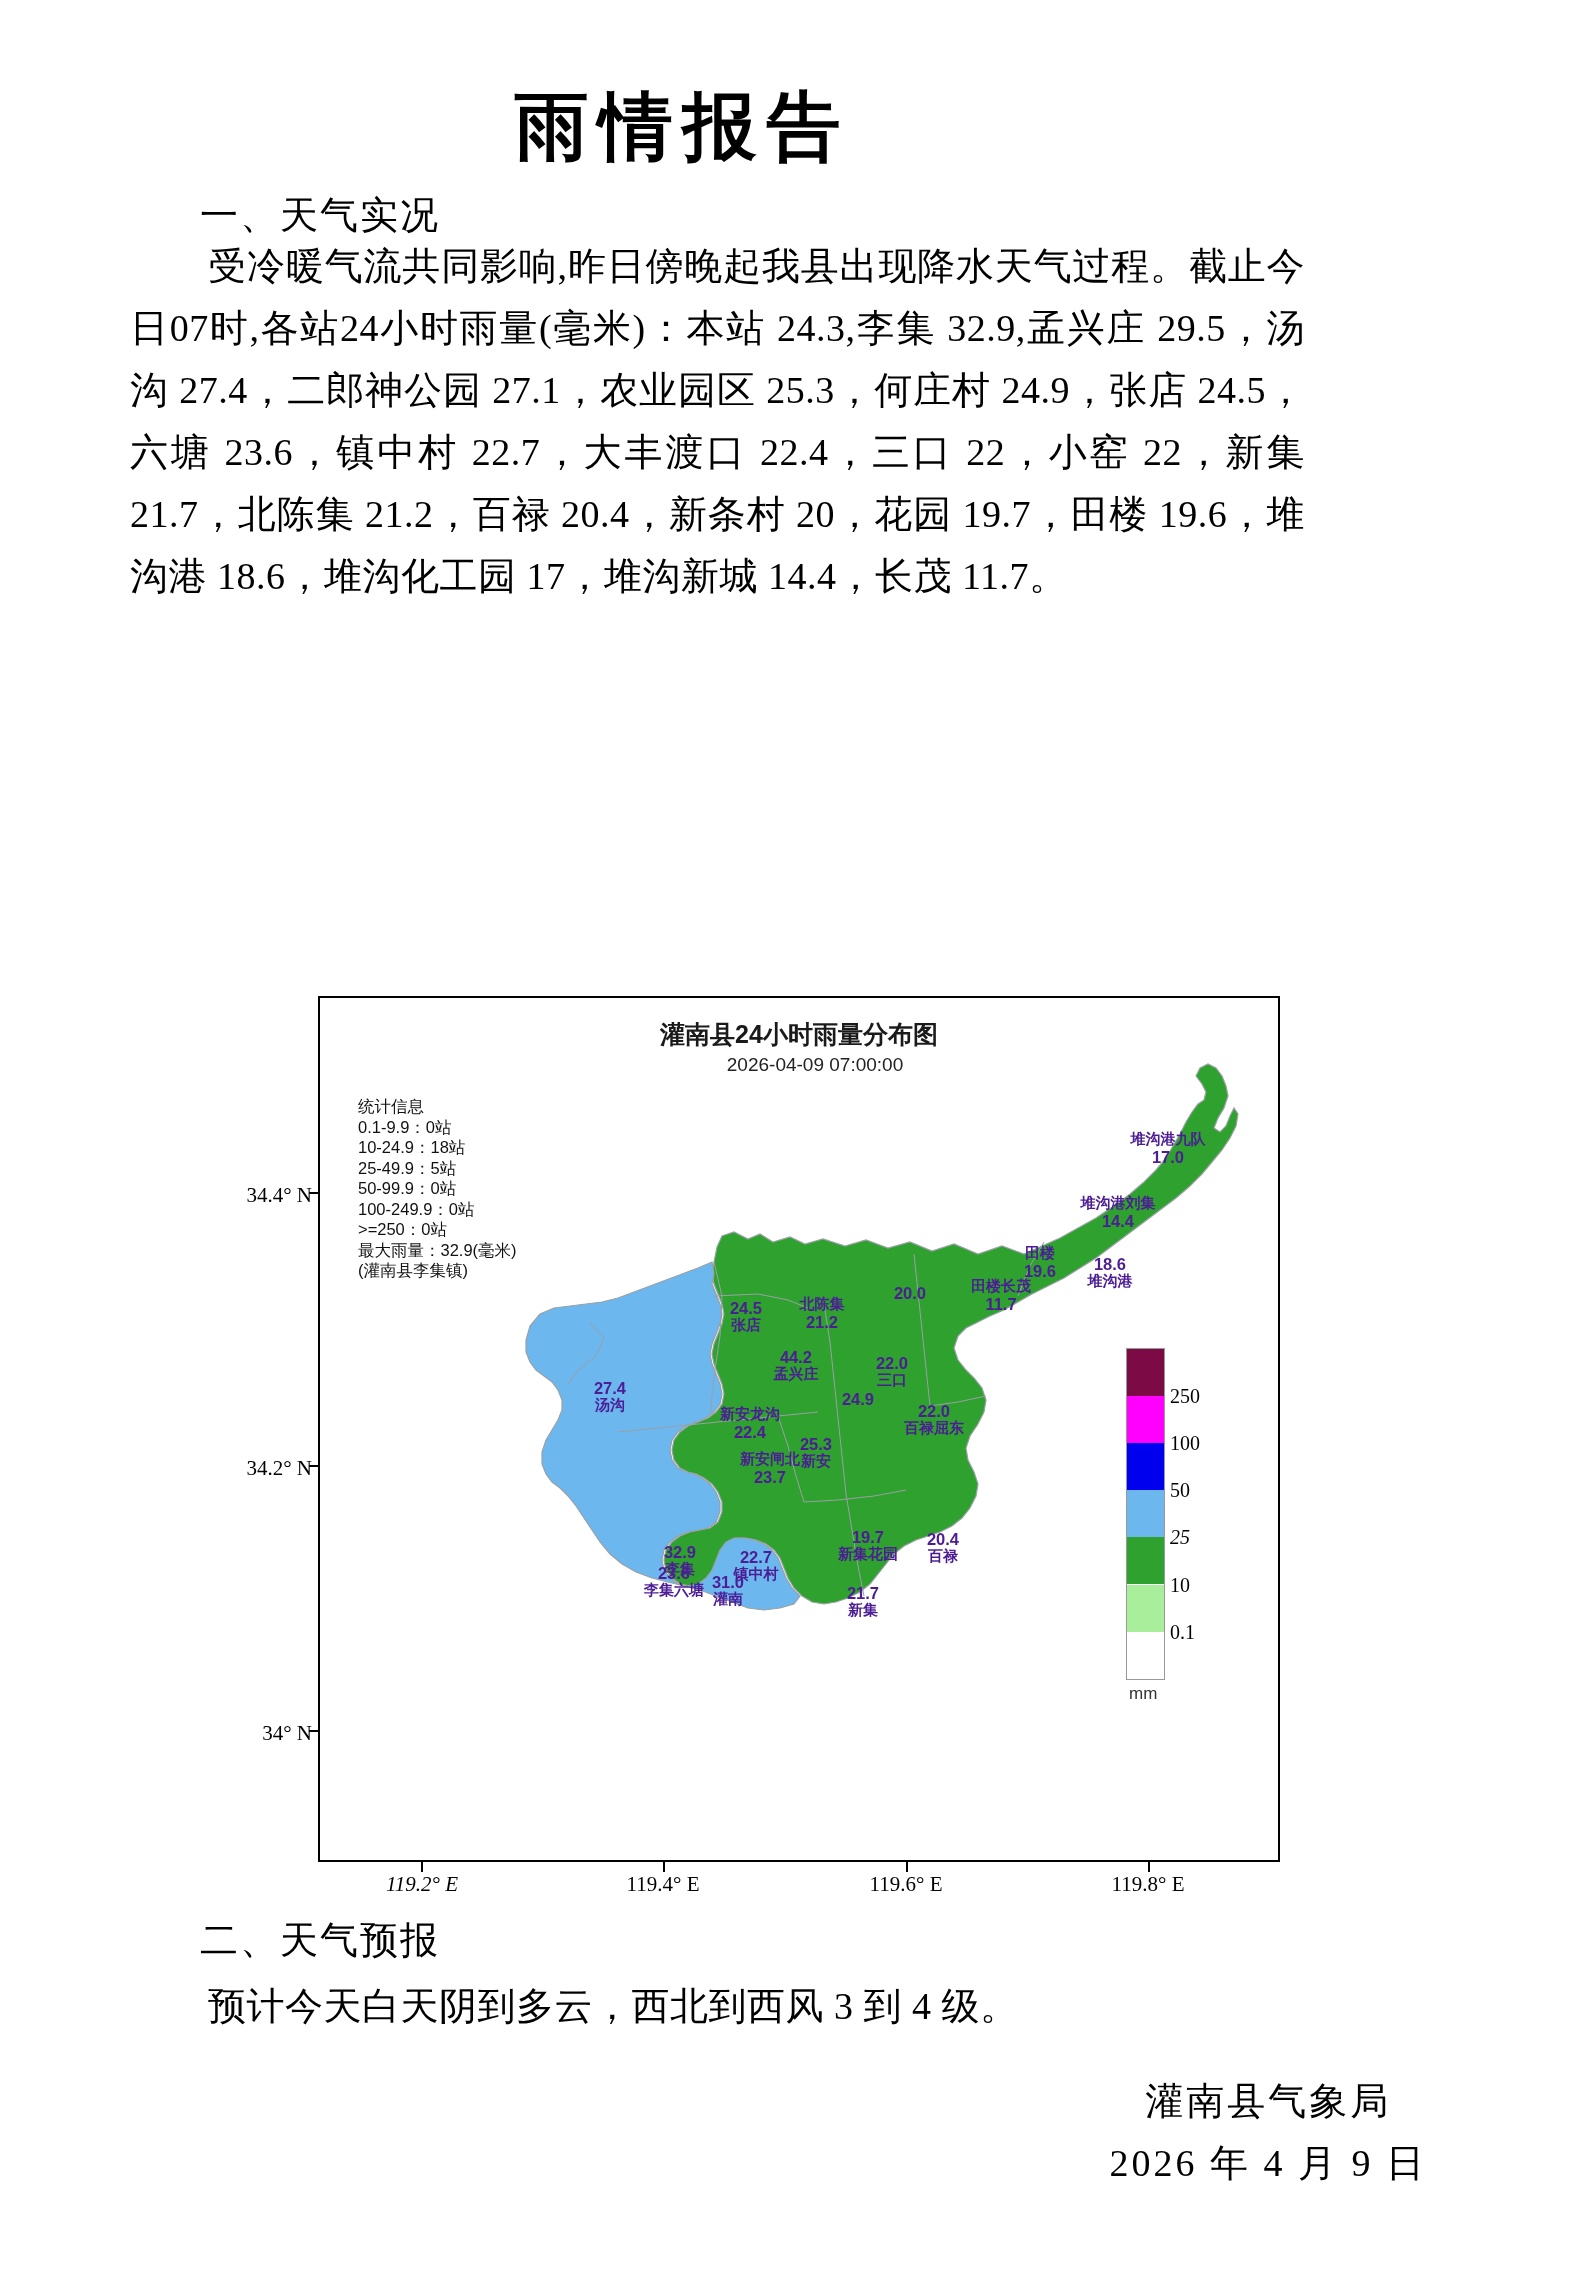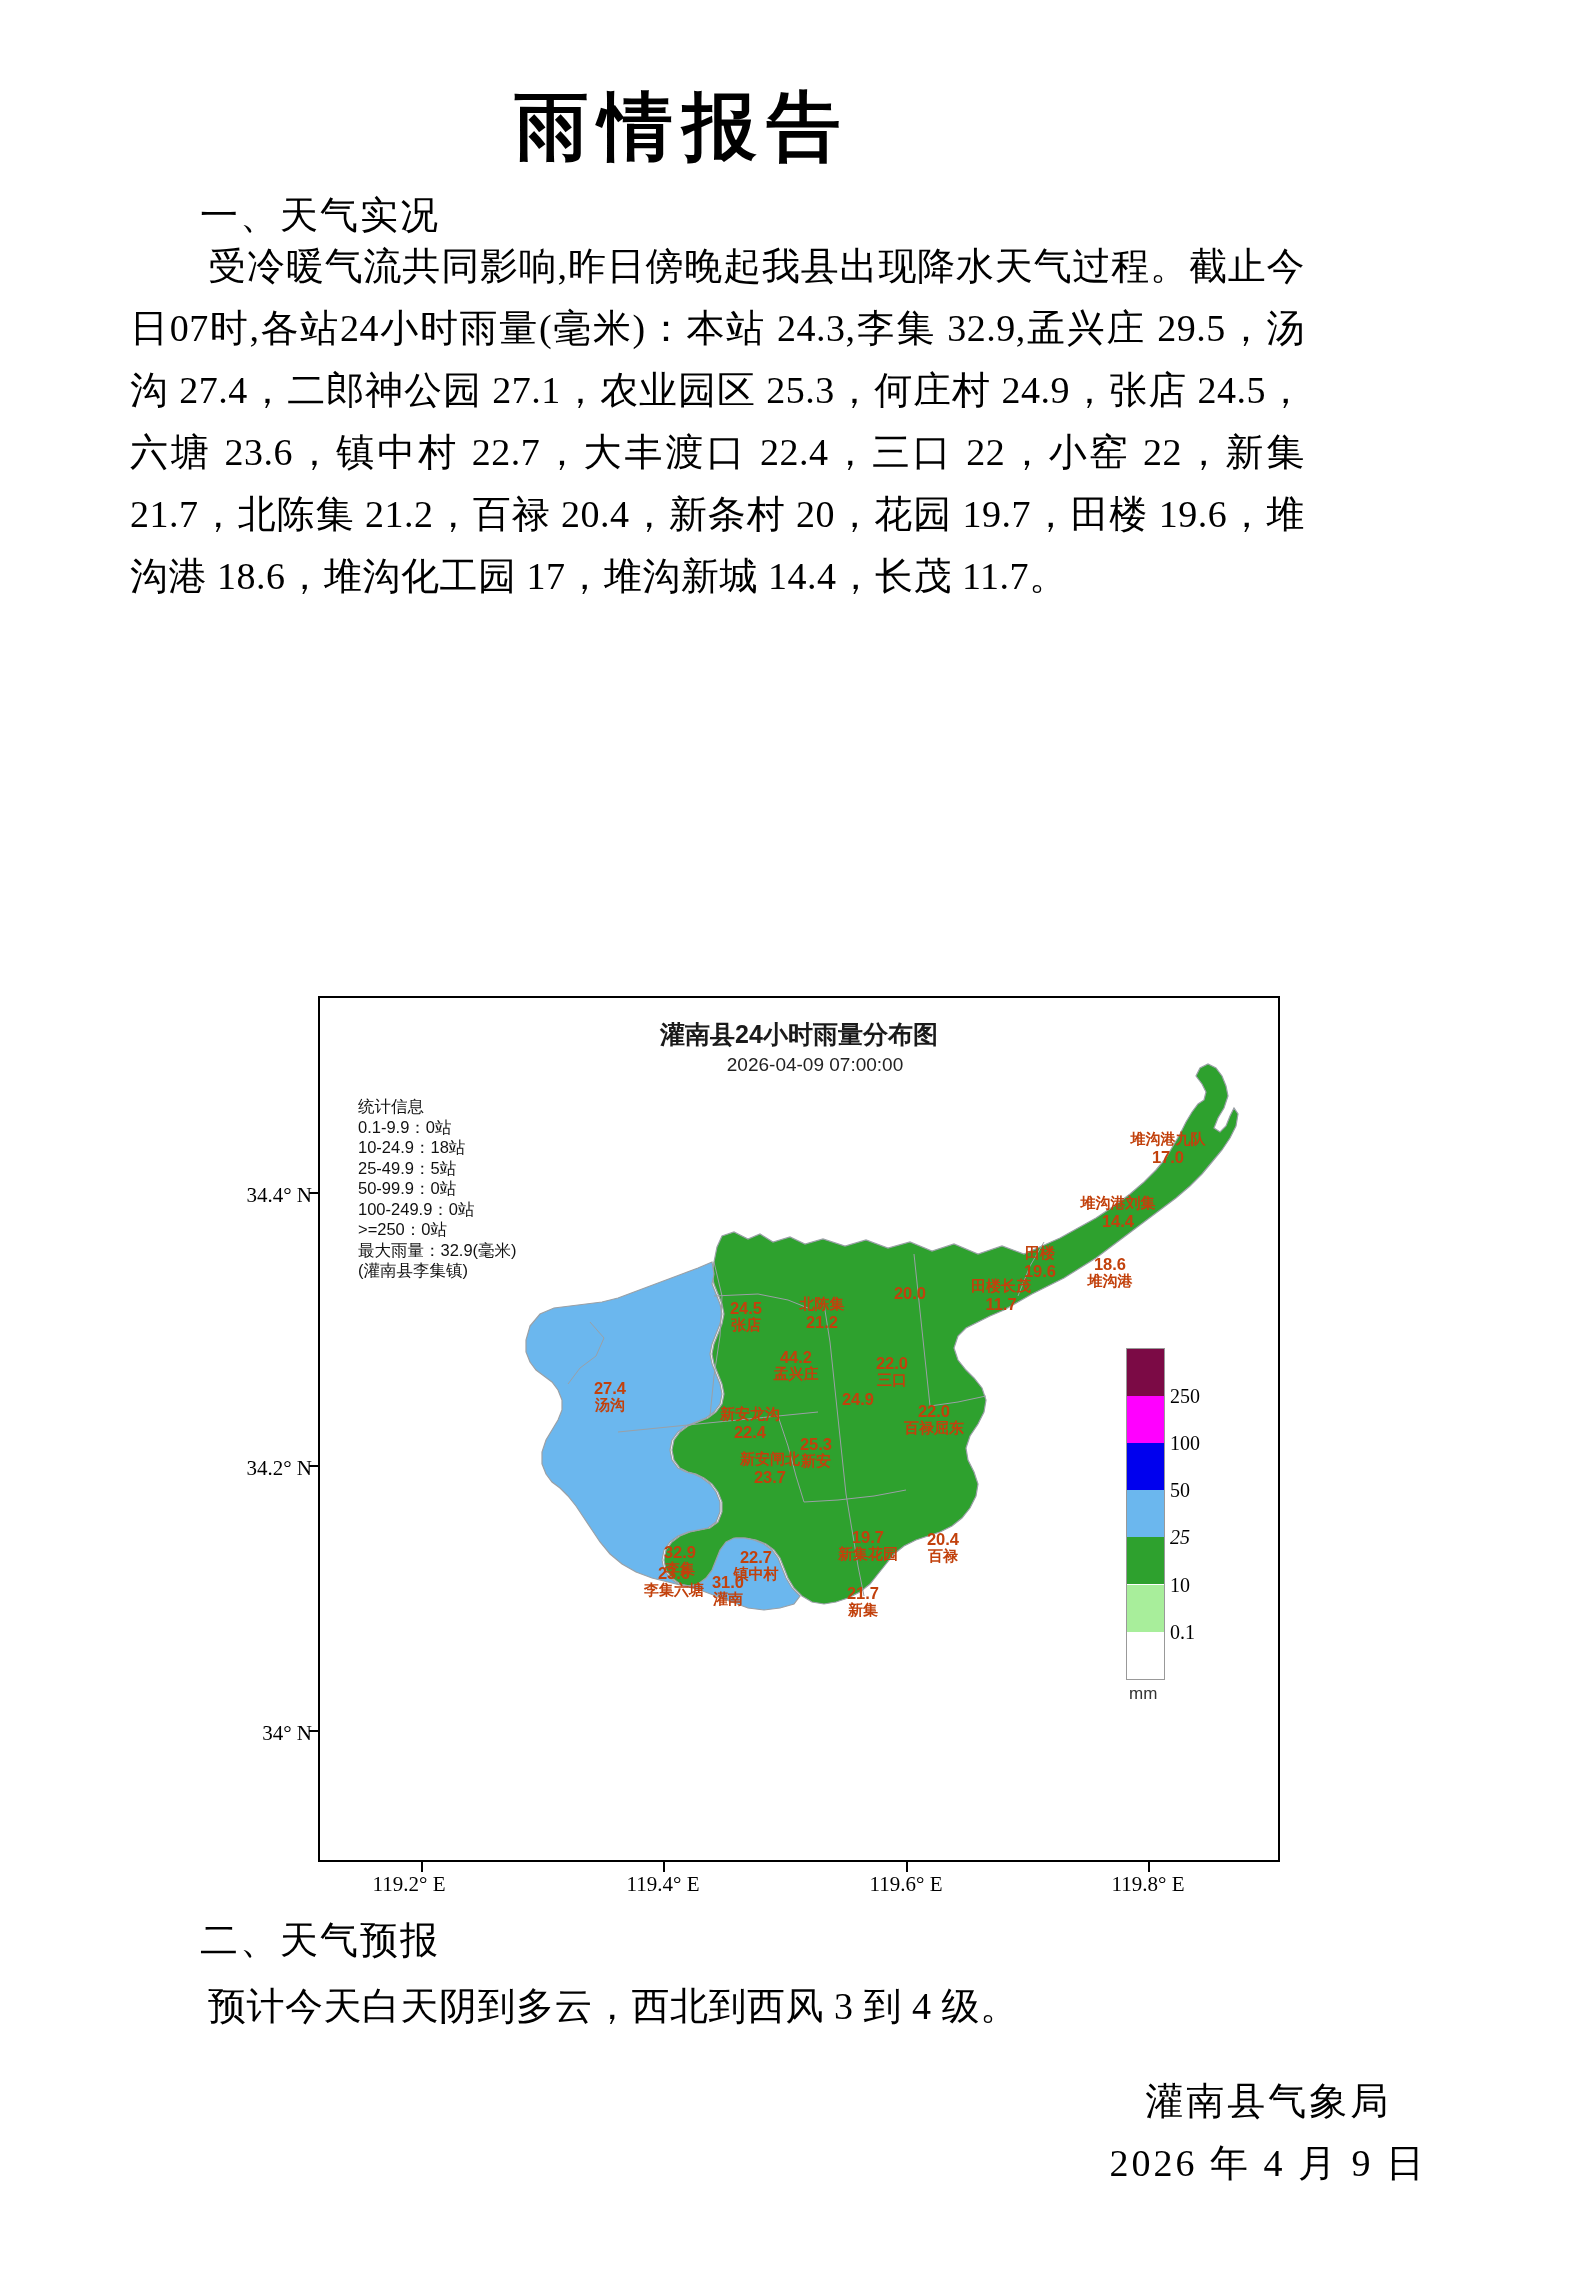--- a/index.html
+++ b/index.html
@@ -188,21 +188,21 @@
   
   .map-svg {
     position: absolute;
     left: 0; top: 0;
     width: 962px;
     height: 866px;
   }
   .stn {
     position: absolute;
     font-family: "Liberation Sans", "DejaVu Sans", sans-serif;
-    color: #c2410c;
+    color: #4c1d95;
     white-space: nowrap;
     text-align: center;
     transform: translateX(-50%);
     line-height: 1.12;
   }
   .stn .val {
     font-weight: 700;
     font-size: 16.5px;
     display: block;
   }
@@ -296,21 +296,21 @@
     </div>
 
     <div class="ytick-label" style="top:187px;">34.4° N</div>
     <div class="ytick-mark" style="top:196px;"></div>
     <div class="ytick-label" style="top:460px;">34.2° N</div>
     <div class="ytick-mark" style="top:469px;"></div>
     <div class="ytick-label" style="top:725px;">34° N</div>
     <div class="ytick-mark" style="top:734px;"></div>
 
     <div class="xtick-mark" style="left:103px;"></div>
-    <div class="xtick-label" style="left:91px;">119.2° E</div>
+    <div class="xtick-label" style="left:104px;font-style:italic;">119.2° E</div>
     <div class="xtick-mark" style="left:345px;"></div>
     <div class="xtick-label" style="left:345px;">119.4° E</div>
     <div class="xtick-mark" style="left:588px;"></div>
     <div class="xtick-label" style="left:588px;">119.6° E</div>
     <div class="xtick-mark" style="left:830px;"></div>
     <div class="xtick-label" style="left:830px;">119.8° E</div>
 
     <div class="stn" style="left:428px; top:303px;">
       <span class="val">24.5</span>
       <span class="nm">张店</span>

